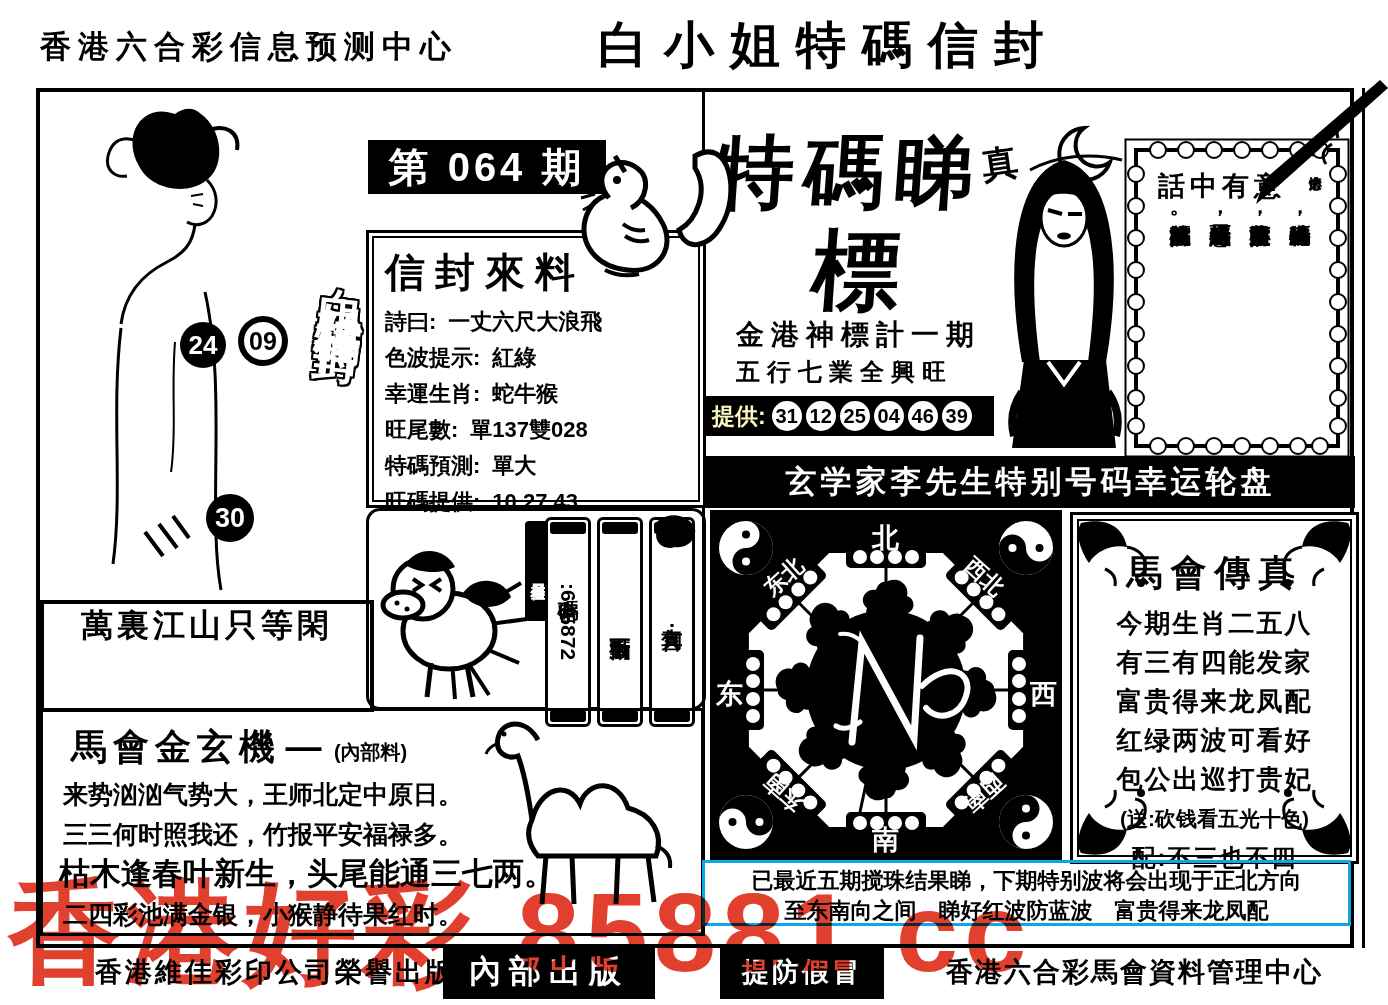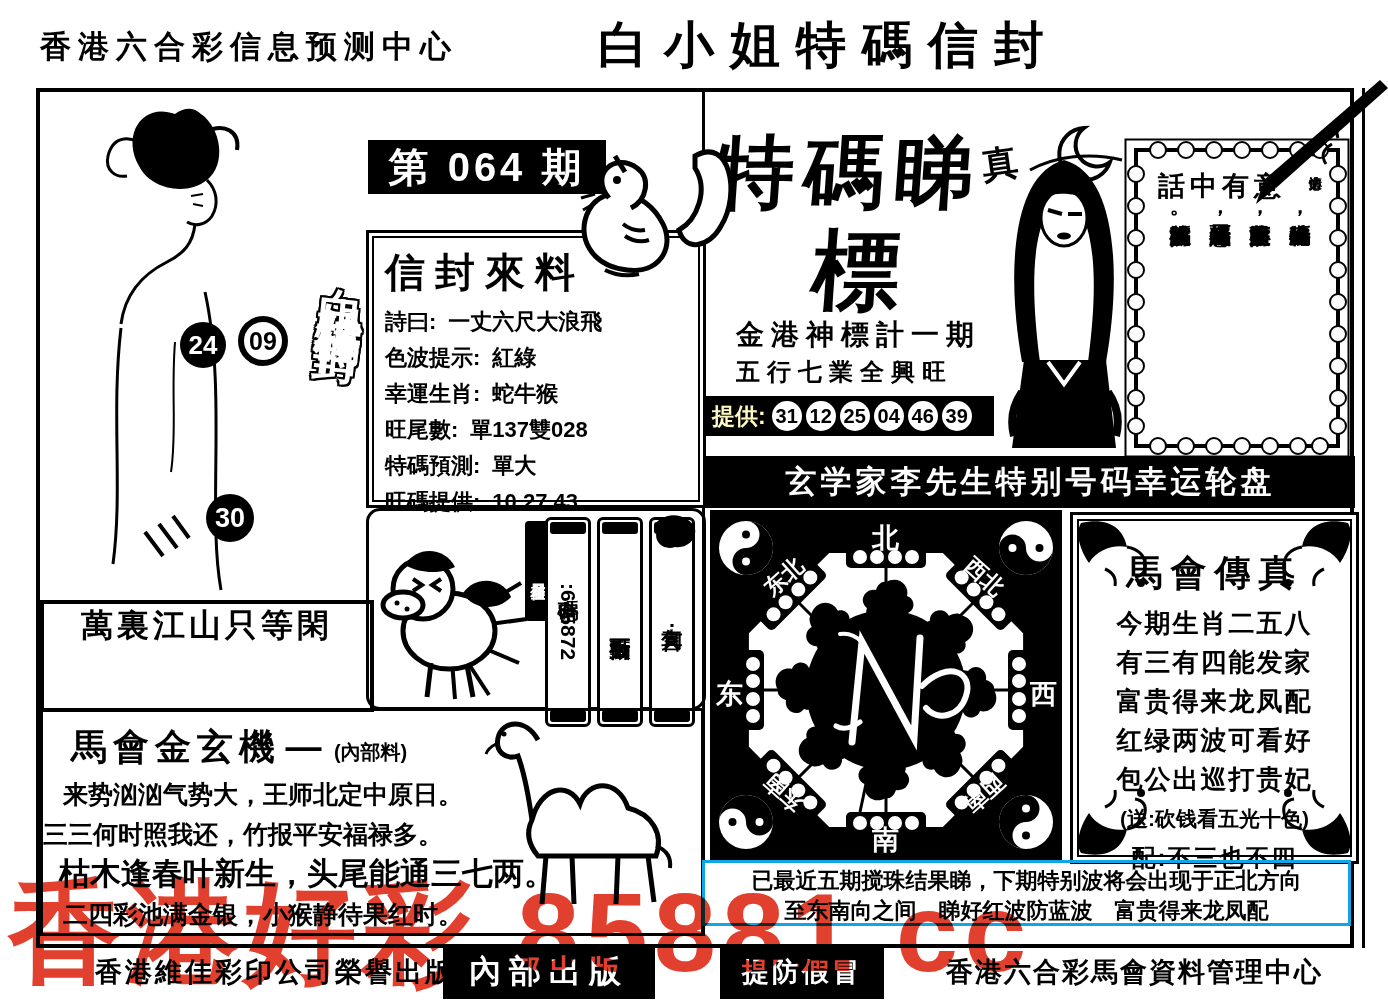--- a/index.html
+++ b/index.html
@@ -117,21 +117,21 @@
     <div class="ctr bb" style="font-size:32px;letter-spacing:4px;">萬裏江山只等閑</div>
   </div>
 
   <div class="abs" style="left:40px;top:708px;width:658px;height:222px;border:3px solid #000;">
     <div style="margin:12px 0 2px 28px;white-space:nowrap;">
       <span class="bb" style="font-size:36px;letter-spacing:6px;">馬會金玄機</span>
       <span class="bb" style="font-size:36px;">—</span>
       <span class="b" style="font-size:20px;margin-left:8px;">(內部料)</span>
     </div>
     <div class="b" style="font-size:25px;line-height:40px;padding-left:20px;">来势汹汹气势大，王师北定中原日。</div>
-    <div class="b" style="font-size:25px;line-height:40px;">三三何时照我还，竹报平安福禄多。</div>
+    <div class="b" style="font-size:25px;line-height:40px;padding-left:20px;">三三何时照我还，竹报平安福禄多。</div>
     <div class="b" style="font-size:31px;line-height:40px;padding-left:16px;">枯木逢春叶新生，头尾能通三七两。</div>
     <div class="b" style="font-size:25px;line-height:40px;padding-left:20px;">二四彩池满金银，小猴静待果红时。</div>
   </div>
 
   <svg class="abs" style="left:468px;top:696px;z-index:5;" width="235" height="212" viewBox="0 0 235 212">
     <path d="M70,44 C58,22 34,24 30,42 C27,56 38,64 50,60 C56,76 60,96 64,124" fill="#fff" stroke="#000" stroke-width="5"></path>
     <path d="M64,124 C72,92 100,84 112,108 C120,84 150,82 160,112 C184,118 196,138 188,160 L70,160 C60,148 58,136 64,124 Z" fill="#fff" stroke="#000" stroke-width="5"></path>
     <path d="M78,160 l-4,48 M104,160 l2,48 M150,160 l-2,48 M180,160 l6,46" stroke="#000" stroke-width="5" fill="none"></path>
     <path d="M188,150 q16,6 14,22" stroke="#000" stroke-width="4" fill="none"></path>
     <circle cx="36" cy="38" r="2.5" fill="#000"></circle>

